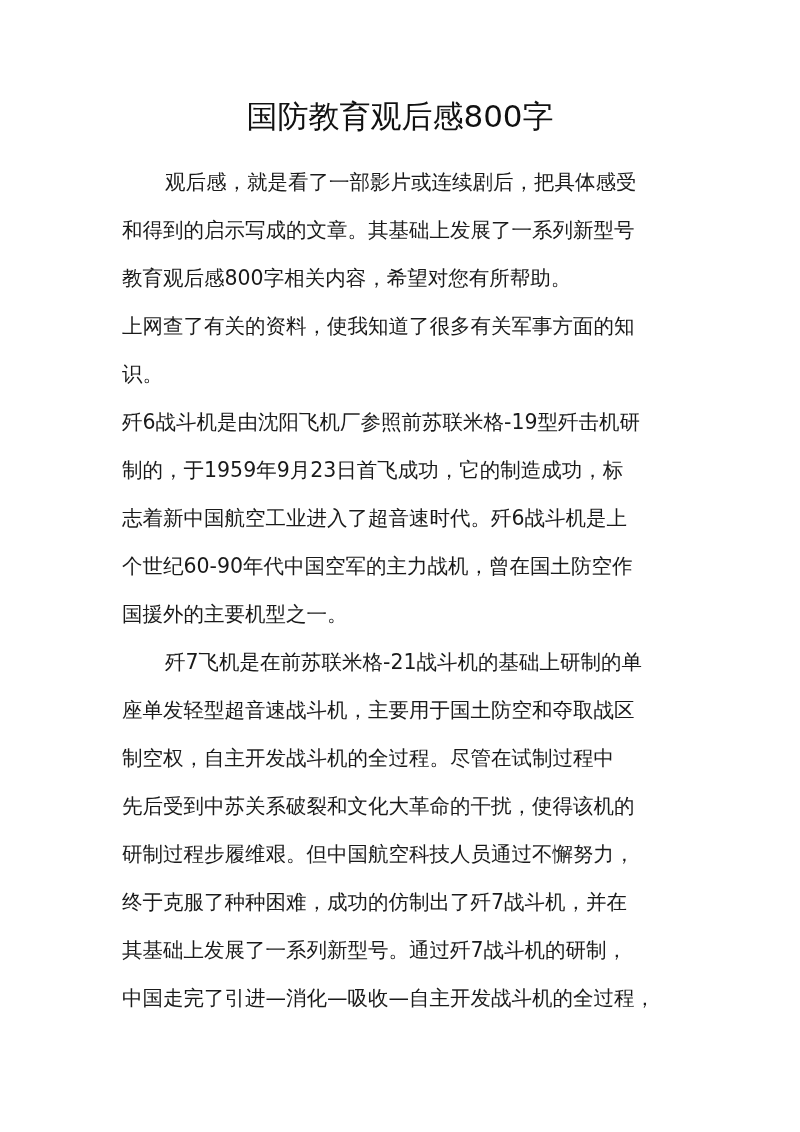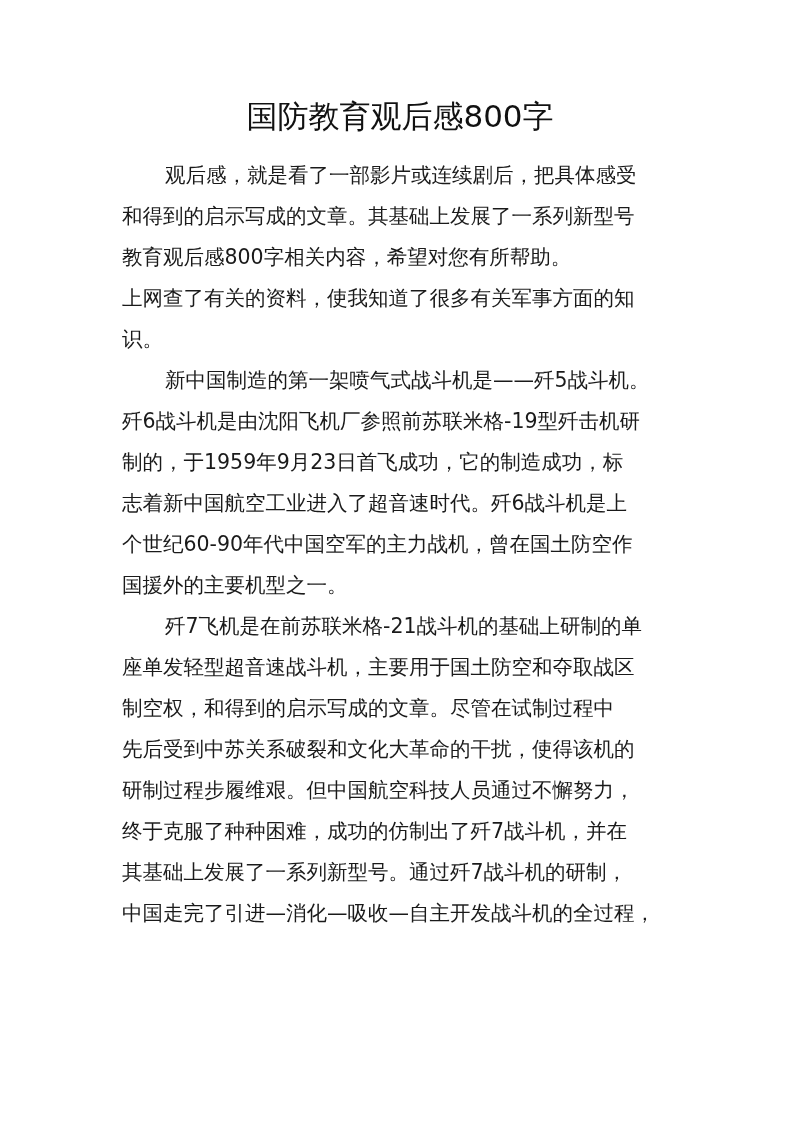--- a/index.html
+++ b/index.html
@@ -47,20 +47,21 @@
       margin: 0;
       font-family: "DejaVu Sans", "Liberation Sans", sans-serif;
       font-size: 20.5px;
       line-height: 41px;
       color: #1a1a1a;
     }
     .line {
       display: block;
       white-space: nowrap;
       height: 41px;
+      margin-top: 7px;
     }
     .indent {
       padding-left: 43px;
     }
   </style>
 </head>
 <body>
 
 <div class="page">
   <h1 class="title">国防教育观后感800字</h1>
@@ -72,32 +73,31 @@
       <span class="line">和得到的启示写成的文章。其基础上发展了一系列新型号</span>
       <span class="line">教育观后感800字相关内容，希望对您有所帮助。</span>
     </div>
 
     <div class="para">
       <span class="line">上网查了有关的资料，使我知道了很多有关军事方面的知</span>
       <span class="line">识。</span>
     </div>
 
     <div class="para">
-      <span class="line indent">新中国制造的第一架喷气式战斗机是——歼5战斗机。</span>
       <span class="line">歼6战斗机是由沈阳飞机厂参照前苏联米格-19型歼击机研</span>
       <span class="line">制的，于1959年9月23日首飞成功，它的制造成功，标</span>
       <span class="line">志着新中国航空工业进入了超音速时代。歼6战斗机是上</span>
       <span class="line">个世纪60-90年代中国空军的主力战机，曾在国土防空作</span>
       <span class="line">国援外的主要机型之一。</span>
     </div>
 
     <div class="para">
       <span class="line indent">歼7飞机是在前苏联米格-21战斗机的基础上研制的单</span>
       <span class="line">座单发轻型超音速战斗机，主要用于国土防空和夺取战区</span>
-      <span class="line">制空权，和得到的启示写成的文章。尽管在试制过程中</span>
+      <span class="line">制空权，自主开发战斗机的全过程。尽管在试制过程中</span>
       <span class="line">先后受到中苏关系破裂和文化大革命的干扰，使得该机的</span>
       <span class="line">研制过程步履维艰。但中国航空科技人员通过不懈努力，</span>
       <span class="line">终于克服了种种困难，成功的仿制出了歼7战斗机，并在</span>
       <span class="line">其基础上发展了一系列新型号。通过歼7战斗机的研制，</span>
       <span class="line">中国走完了引进—消化—吸收—自主开发战斗机的全过程，</span>
     </div>
 
   </div>
 </div>
 

